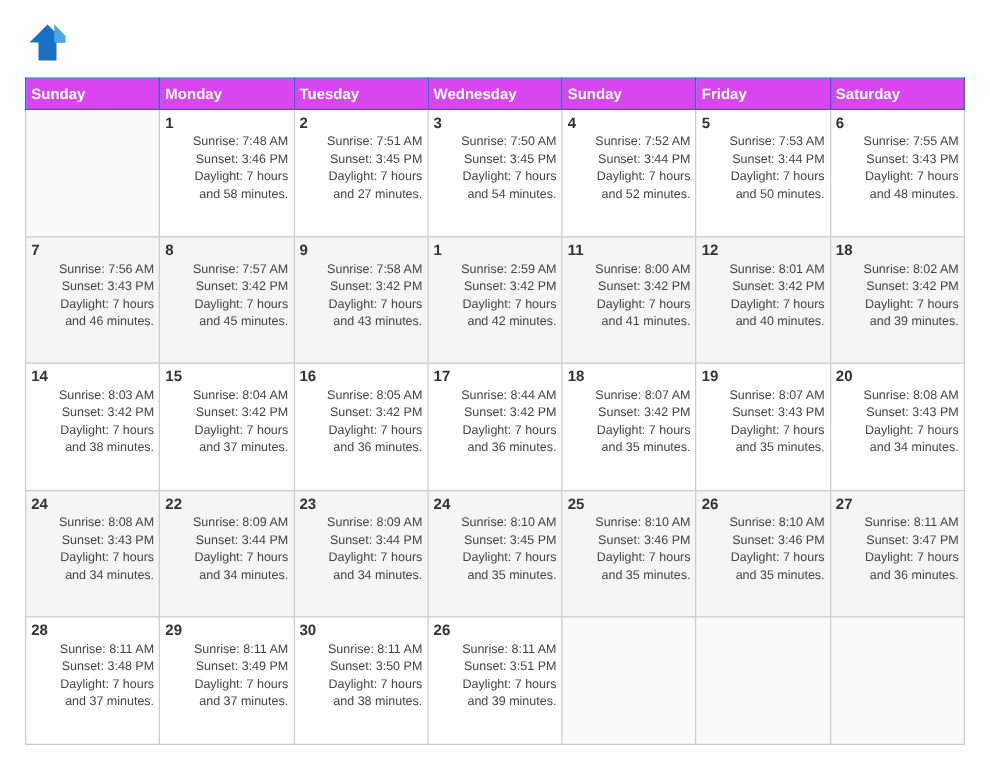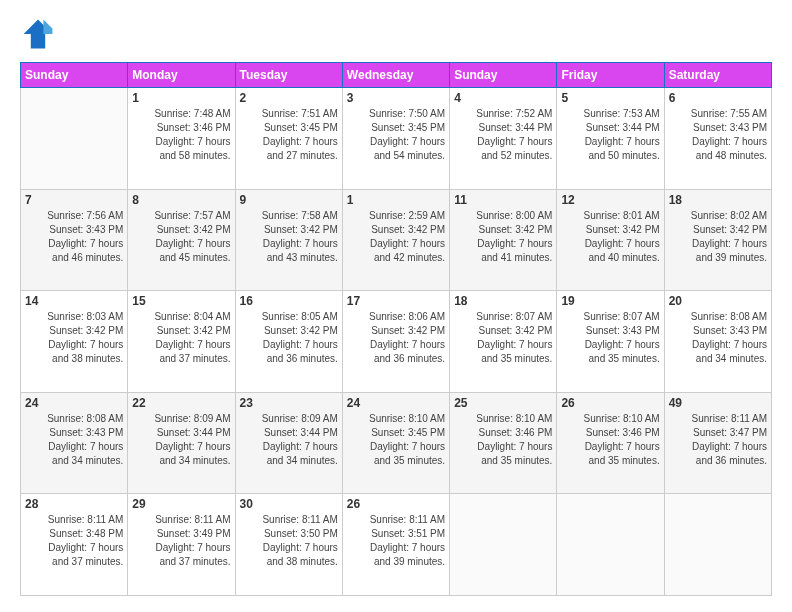--- a/index.html
+++ b/index.html
@@ -201,21 +201,21 @@
           <td>
             <span class="day-num">15</span>
             <div class="day-info"><span>Sunrise: 8:04 AM</span><br><span>Sunset: 3:42 PM</span><br><span>Daylight: 7 hours</span><br><span>and 37 minutes.</span></div>
           </td>
           <td>
             <span class="day-num">16</span>
             <div class="day-info"><span>Sunrise: 8:05 AM</span><br><span>Sunset: 3:42 PM</span><br><span>Daylight: 7 hours</span><br><span>and 36 minutes.</span></div>
           </td>
           <td>
             <span class="day-num">17</span>
-            <div class="day-info"><span>Sunrise: 8:06 AM</span><br><span>Sunset: 3:42 PM</span><br><span>Daylight: 7 hours</span><br><span>and 36 minutes.</span></div>
+            <div class="day-info"><span>Sunrise: 8:44 AM</span><br><span>Sunset: 3:42 PM</span><br><span>Daylight: 7 hours</span><br><span>and 36 minutes.</span></div>
           </td>
           <td>
             <span class="day-num">18</span>
             <div class="day-info"><span>Sunrise: 8:07 AM</span><br><span>Sunset: 3:42 PM</span><br><span>Daylight: 7 hours</span><br><span>and 35 minutes.</span></div>
           </td>
           <td>
             <span class="day-num">19</span>
             <div class="day-info"><span>Sunrise: 8:07 AM</span><br><span>Sunset: 3:43 PM</span><br><span>Daylight: 7 hours</span><br><span>and 35 minutes.</span></div>
           </td>
           <td>
@@ -242,21 +242,21 @@
           </td>
           <td>
             <span class="day-num">25</span>
             <div class="day-info"><span>Sunrise: 8:10 AM</span><br><span>Sunset: 3:46 PM</span><br><span>Daylight: 7 hours</span><br><span>and 35 minutes.</span></div>
           </td>
           <td>
             <span class="day-num">26</span>
             <div class="day-info"><span>Sunrise: 8:10 AM</span><br><span>Sunset: 3:46 PM</span><br><span>Daylight: 7 hours</span><br><span>and 35 minutes.</span></div>
           </td>
           <td>
-            <span class="day-num">49</span>
+            <span class="day-num">27</span>
             <div class="day-info"><span>Sunrise: 8:11 AM</span><br><span>Sunset: 3:47 PM</span><br><span>Daylight: 7 hours</span><br><span>and 36 minutes.</span></div>
           </td>
         </tr>
         <tr>
           <td>
             <span class="day-num">28</span>
             <div class="day-info"><span>Sunrise: 8:11 AM</span><br><span>Sunset: 3:48 PM</span><br><span>Daylight: 7 hours</span><br><span>and 37 minutes.</span></div>
           </td>
           <td>
             <span class="day-num">29</span>

